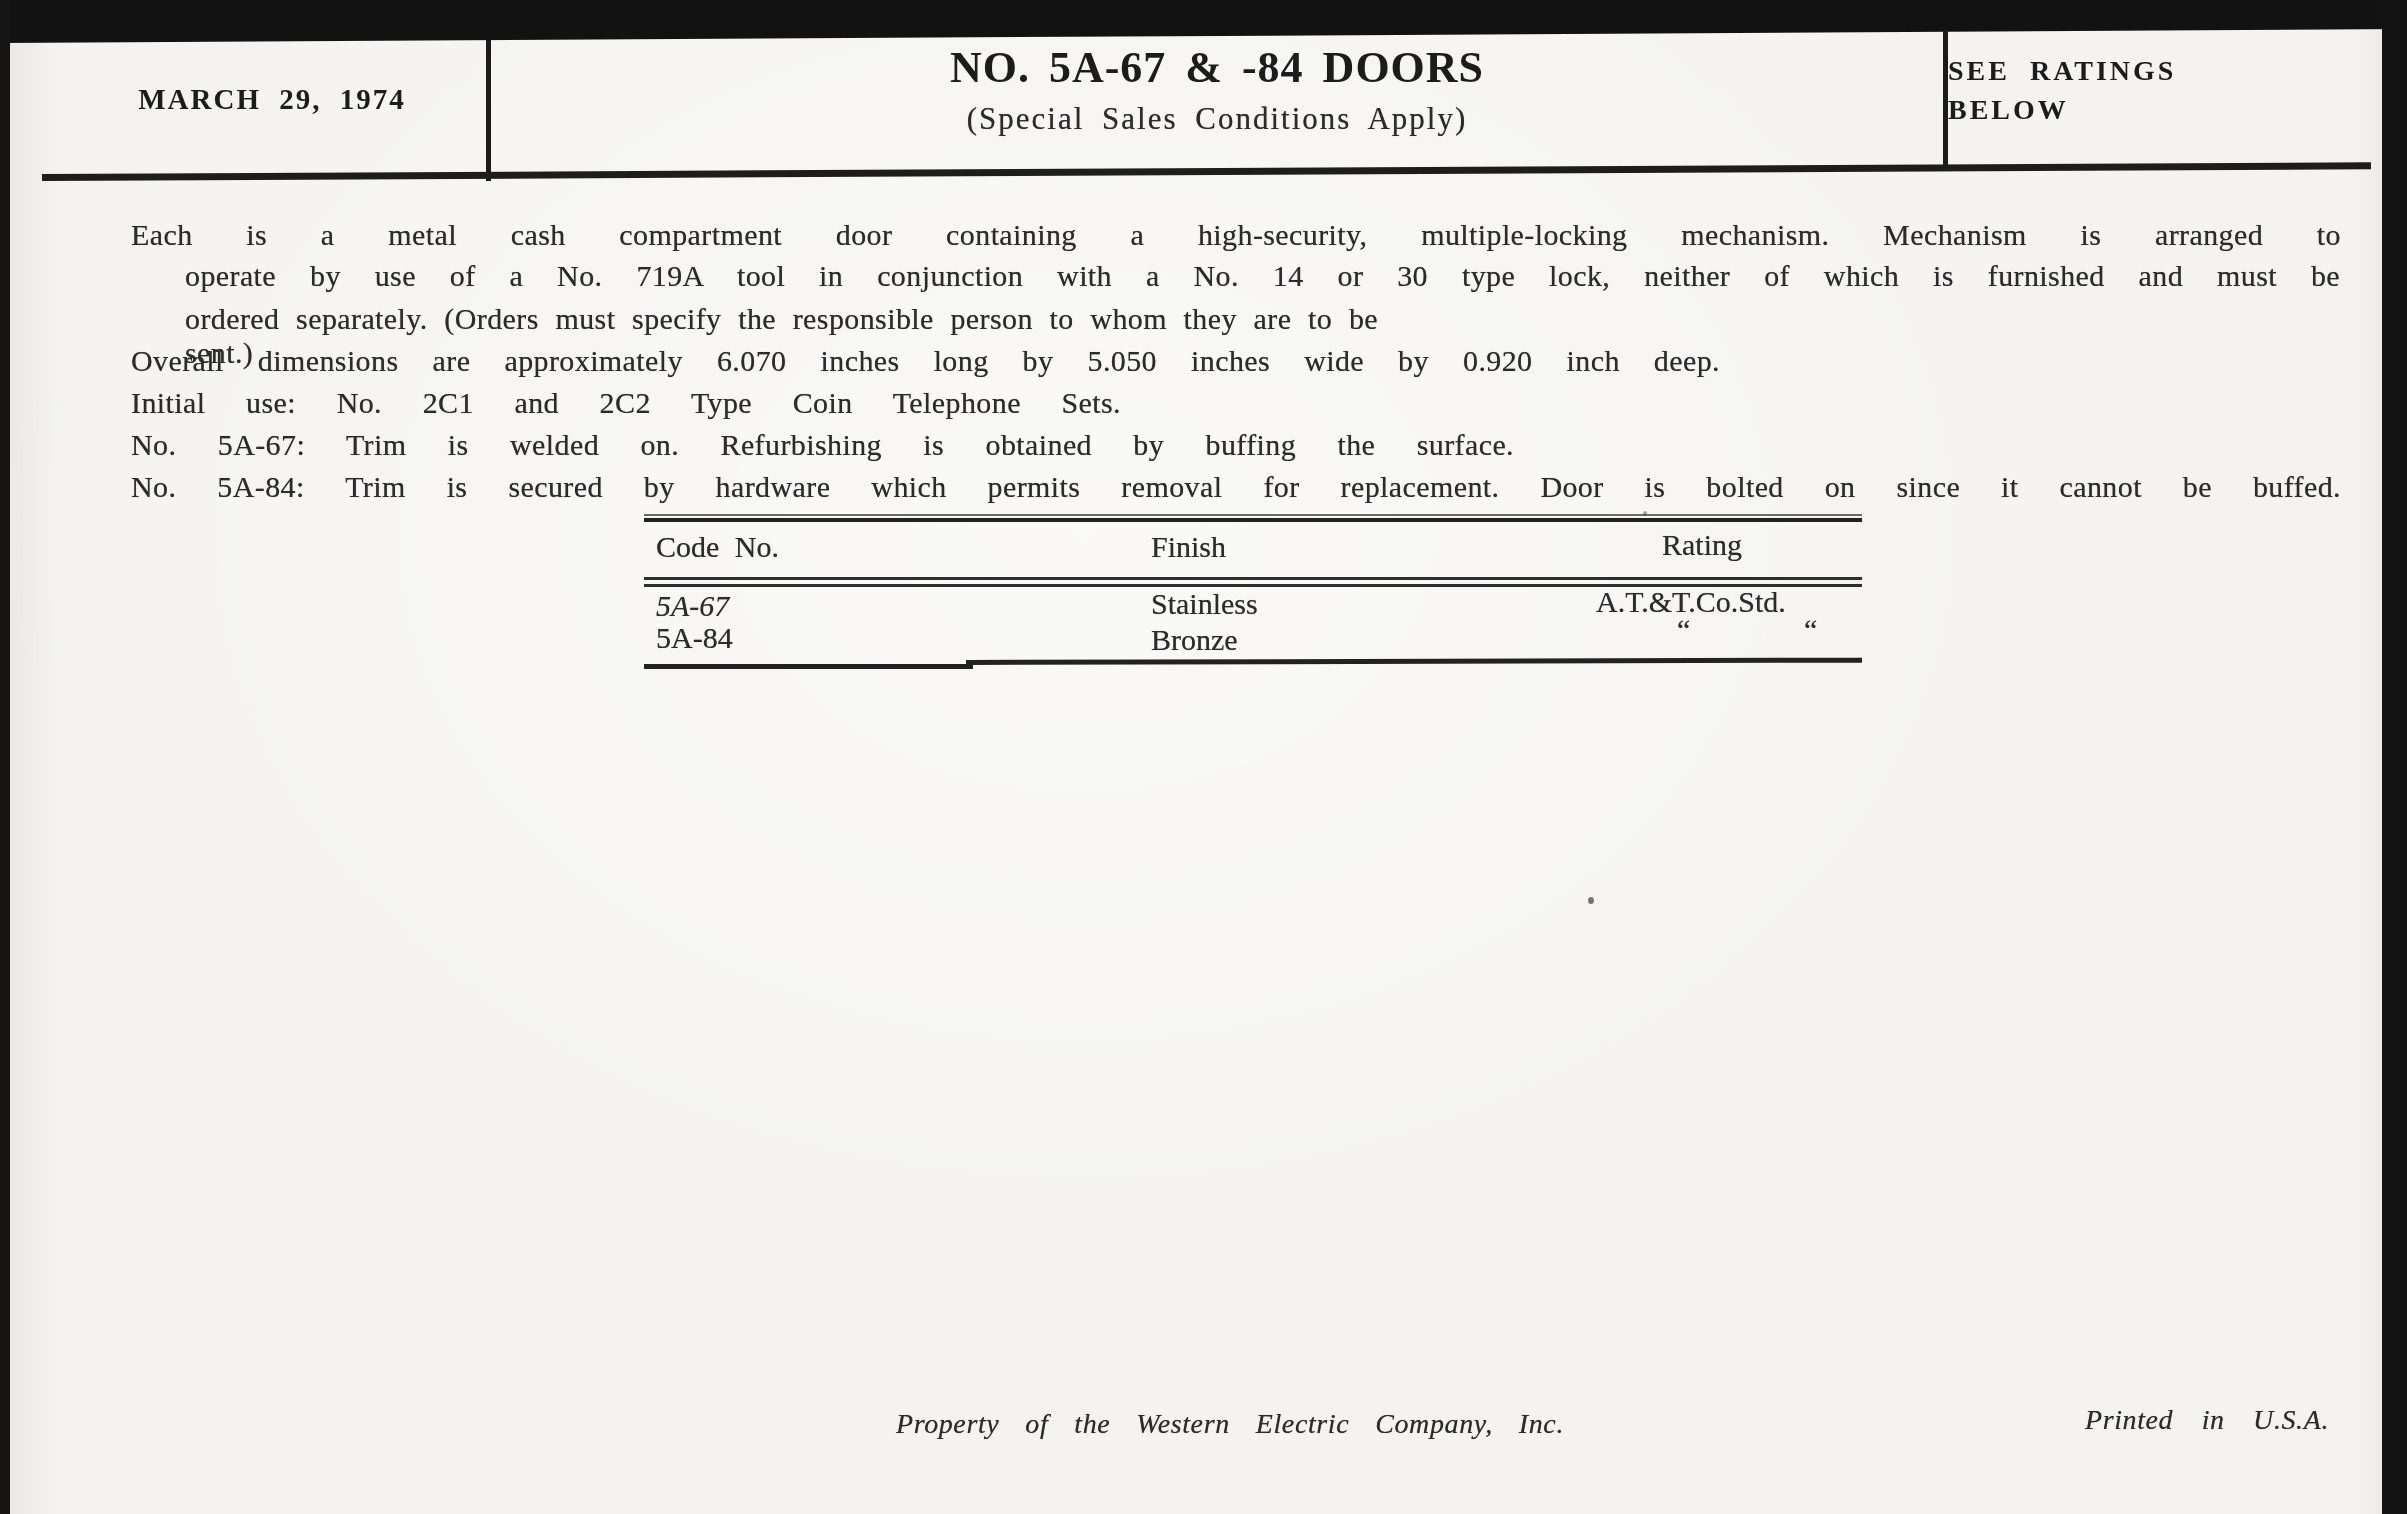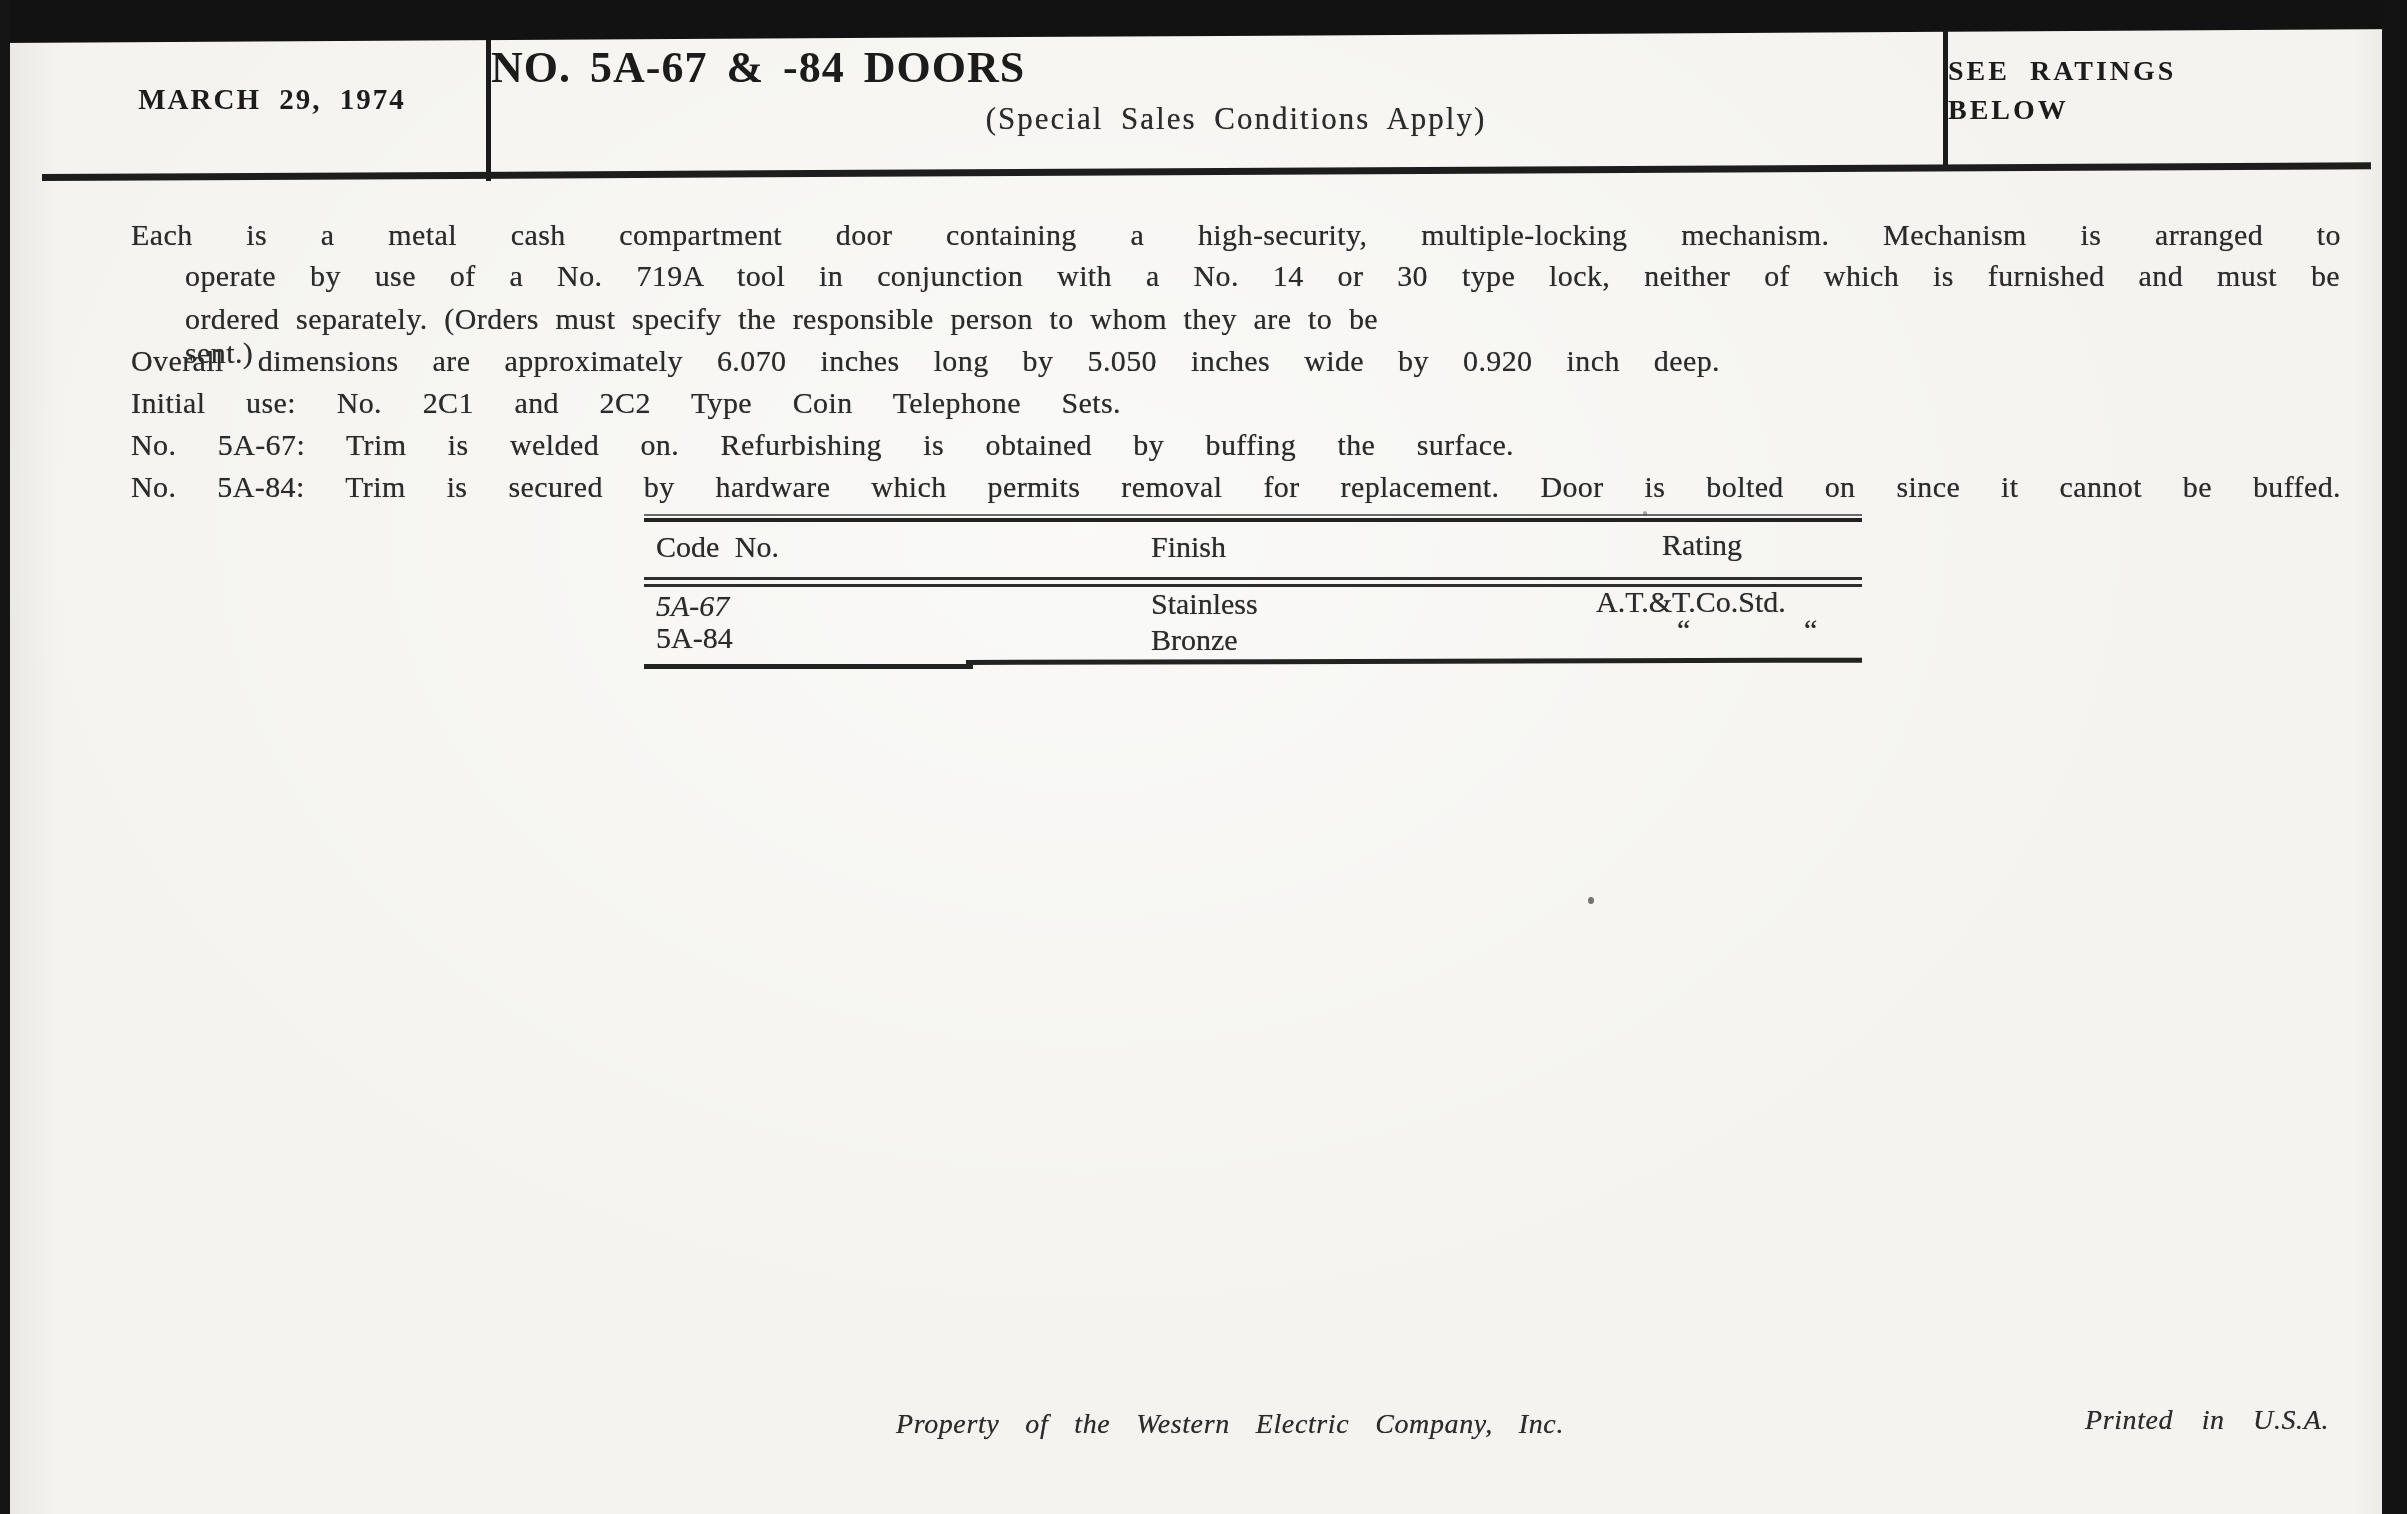--- a/index.html
+++ b/index.html
@@ -22,24 +22,24 @@
            transform:rotate(-0.33deg);transform-origin:left bottom;}
   .bar-left{position:absolute;left:0;top:0;width:10px;height:1515px;background:#151515;}
   .bar-right{position:absolute;left:2382px;top:0;width:26px;height:1515px;background:#131313;}
 
   
   .vrule{position:absolute;width:5px;background:#1b1b1b;}
   .hrule-heavy{position:absolute;left:42px;top:174px;width:2329px;height:7px;background:#1d1d1d;
                transform:rotate(-0.29deg);transform-origin:left center;}
   .date{left:10px;top:85px;width:476px;text-align:center;font-size:29px;
         letter-spacing:2px;word-spacing:9px;padding-left:24px;}
-  .title{left:491px;top:46px;width:1452px;font-size:44px;
+  .title{left:491px;top:46px;width:1452px;text-align:center;font-size:44px;
          letter-spacing:1px;word-spacing:7px;}
   .subtitle{left:491px;top:103px;width:1452px;text-align:center;font-size:31px;
-            letter-spacing:2px;word-spacing:8px;margin-left:19px;}
+            letter-spacing:2px;word-spacing:8px;}
   .ratings{left:1948px;top:51px;width:434px;font-size:28px;
            line-height:39px;letter-spacing:3px;word-spacing:10px;white-space:normal;}
 
   
   .bline{font-size:30px;line-height:34px;letter-spacing:0.4px;word-spacing:4px;margin-left:12px;}
 
   
   .tbl{position:absolute;left:644px;top:514px;width:1218px;height:163px;}
   .trule{position:absolute;background:#222;}
   .tcell{position:absolute;font-size:30px;line-height:1;white-space:nowrap;}

